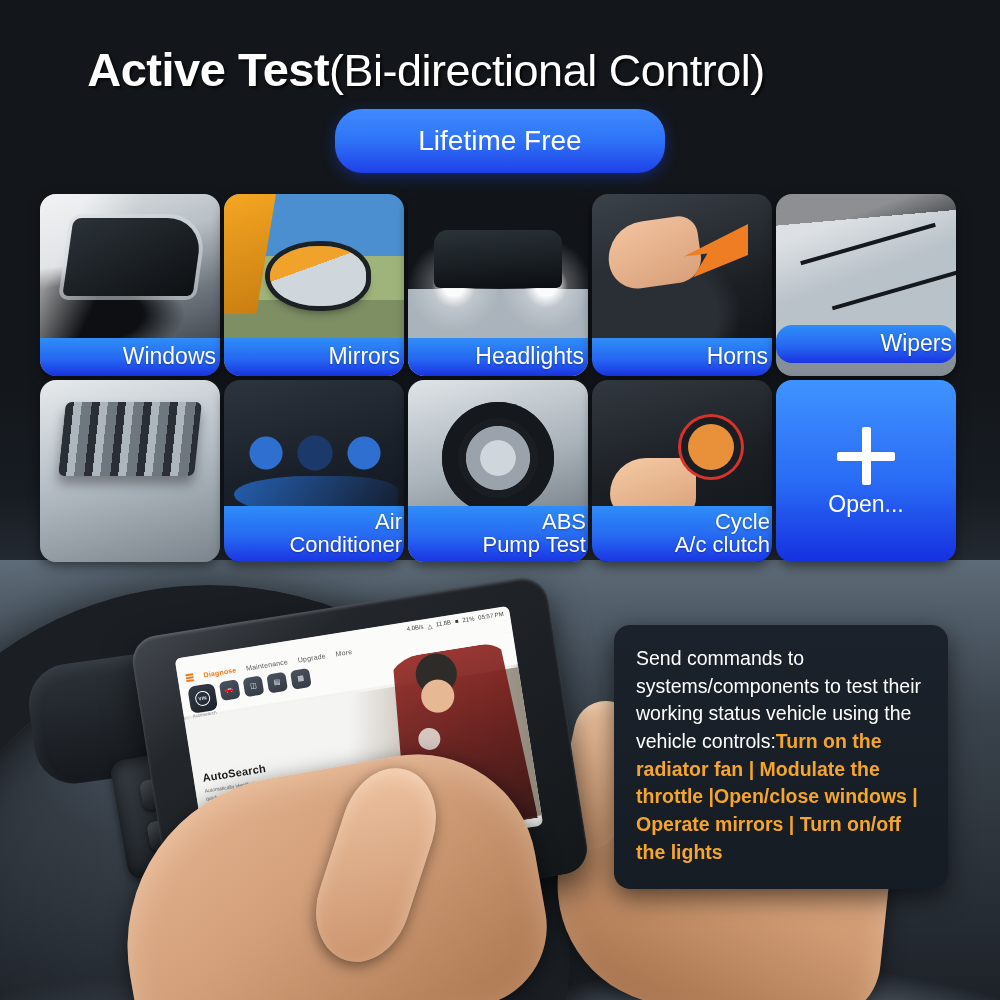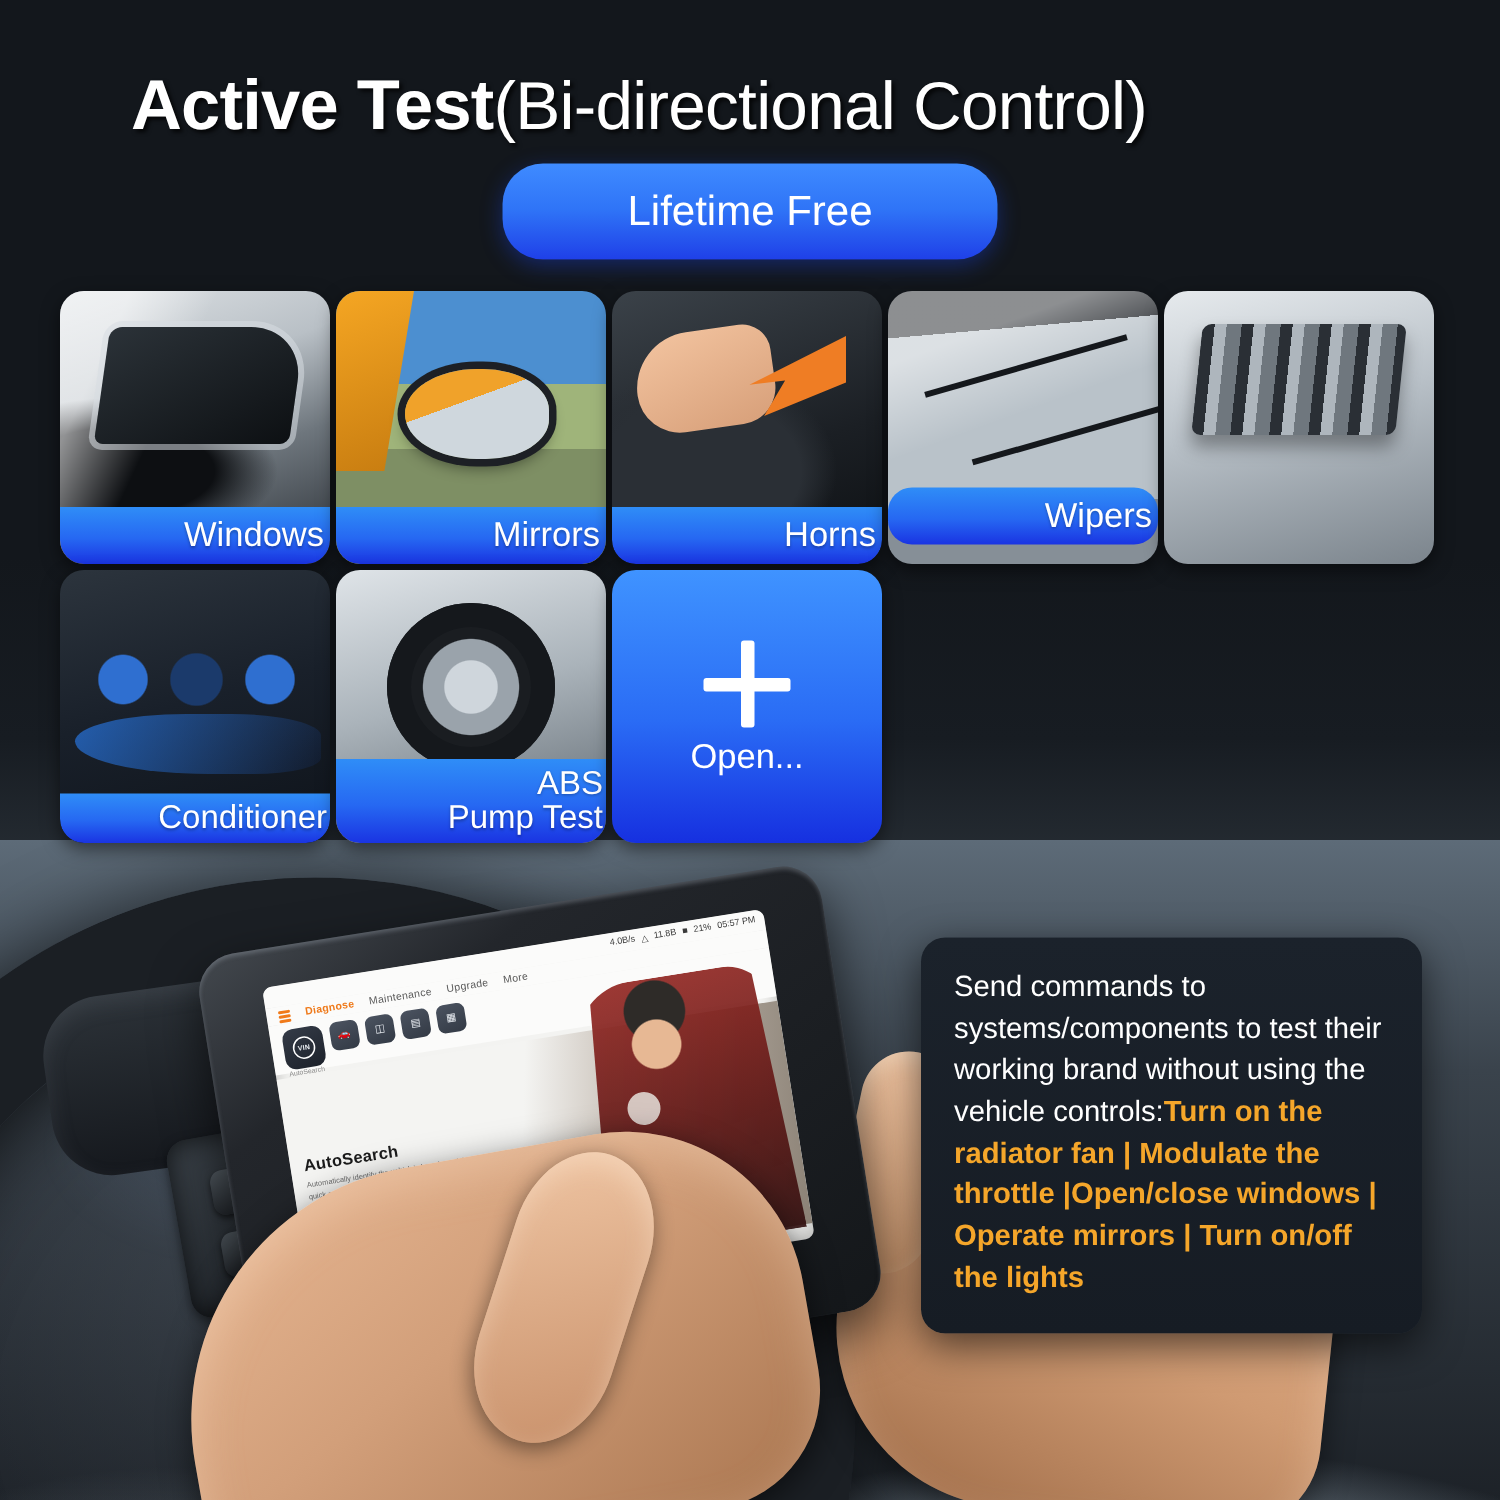--- a/index.html
+++ b/index.html
@@ -464,57 +464,69 @@
     <div class="tile">
       <div class="photo p-windows"></div>
       <div class="label">Windows</div>
     </div>
 
     <div class="tile">
       <div class="photo p-mirrors"></div>
       <div class="label">Mirrors</div>
     </div>
 
+    <div class="tile">
+      <div class="photo p-headlights"></div>
+      <div class="label">Headlights</div>
+    </div>
 
     <div class="tile">
       <div class="photo p-horns"></div>
       <div class="label">Horns</div>
     </div>
 
     <div class="tile wipers">
       <div class="photo p-wipers"></div>
       <div class="label">Wipers</div>
     </div>
 
     <div class="tile">
       <div class="photo p-fuel"></div>
     </div>
 
     <div class="tile">
       <div class="photo p-ac"></div>
       <div class="label two-line">
+        <div>Air</div>
         <div>Conditioner</div>
       </div>
     </div>
 
     <div class="tile">
       <div class="photo p-abs"></div>
       <div class="label two-line">
         <div>ABS</div>
         <div>Pump Test</div>
       </div>
     </div>
 
+    <div class="tile">
+      <div class="photo p-clutch"></div>
+      <div class="label two-line">
+        <div>Cycle</div>
+        <div>A/c clutch</div>
+      </div>
+    </div>
 
     <div class="tile more">
       <div class="plus"></div>
       <div class="more-label">Open...</div>
     </div>
 
   </div>
 
   <div class="desc-card">
     <span>Send commands to systems/components to test their</span><br>
-    <span>working brand without using</span>
+    <span>working status vehicle using</span>
     <span>the vehicle controls:</span><span class="hl">Turn on the radiator fan | Modulate the throttle |Open/close windows | Operate mirrors | Turn on/off the lights</span>
   </div>
 
 </div>
 
 </body></html>

